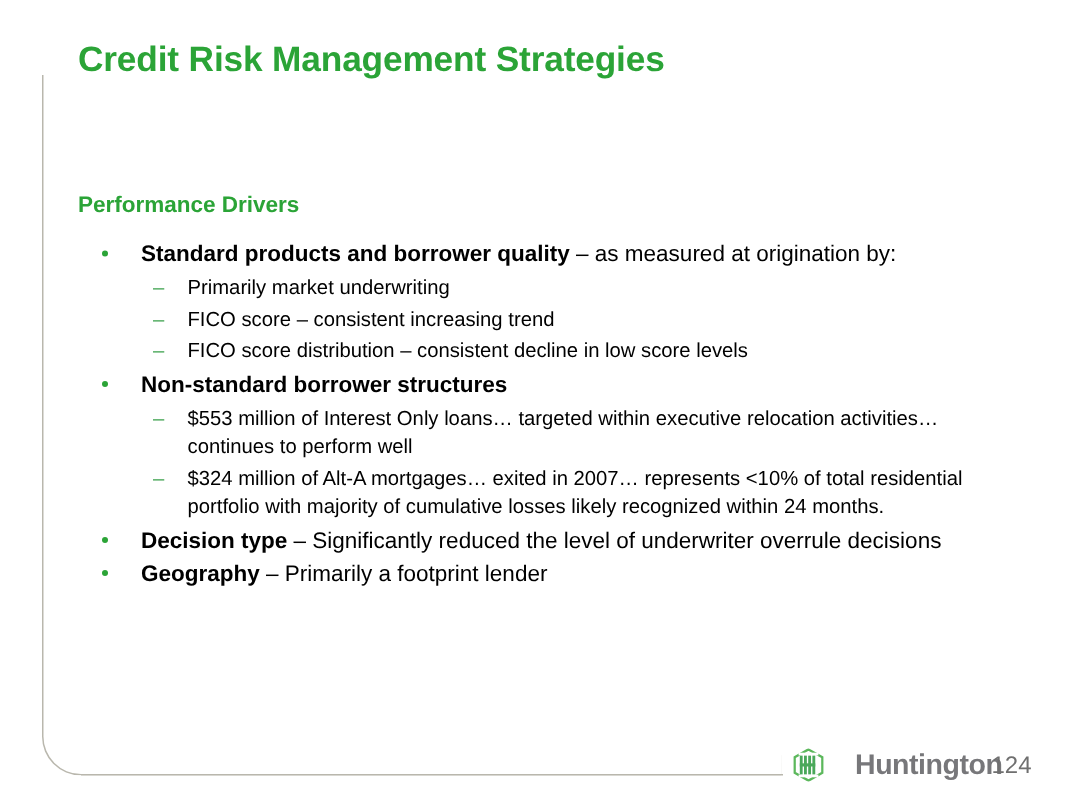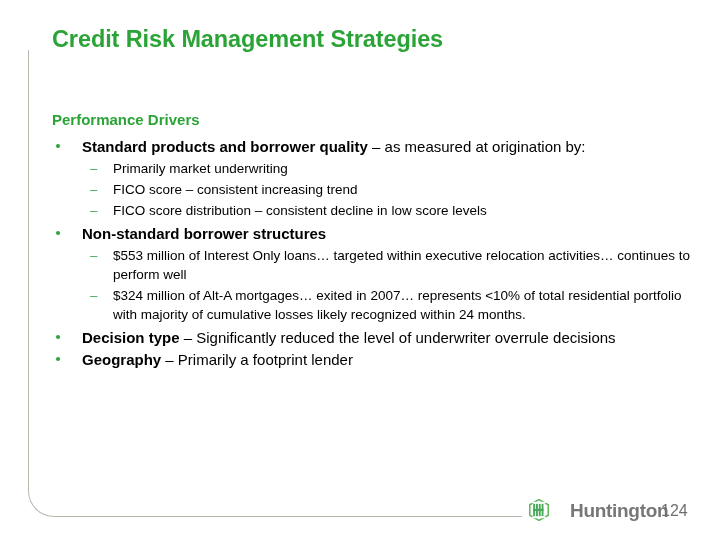--- a/index.html
+++ b/index.html
@@ -43,35 +43,35 @@
     font-weight: bold;
     line-height: 30px;
     letter-spacing: -0.1px;
   }
   .title-line { display: block; white-space: pre; }
 
   
   .body-area {
     position: absolute;
     left: 52px;
-    top: 110px;
+    top: 127px;
     width: 640px;
   }
 
   .section-head {
     color: #2ba437;
     font-size: 15px;
     font-weight: bold;
     line-height: 20px;
     margin: 0 0 6px 0;
   }
 
   ul.lvl1 {
     list-style: none;
-    margin: 0;
+    margin: 12px;
     padding: 0;
   }
   li.b1 {
     position: relative;
     padding-left: 30px;
     margin: 0 0 1px 0;
     font-size: 15px;
     line-height: 21px;
     color: #000000;
   }

